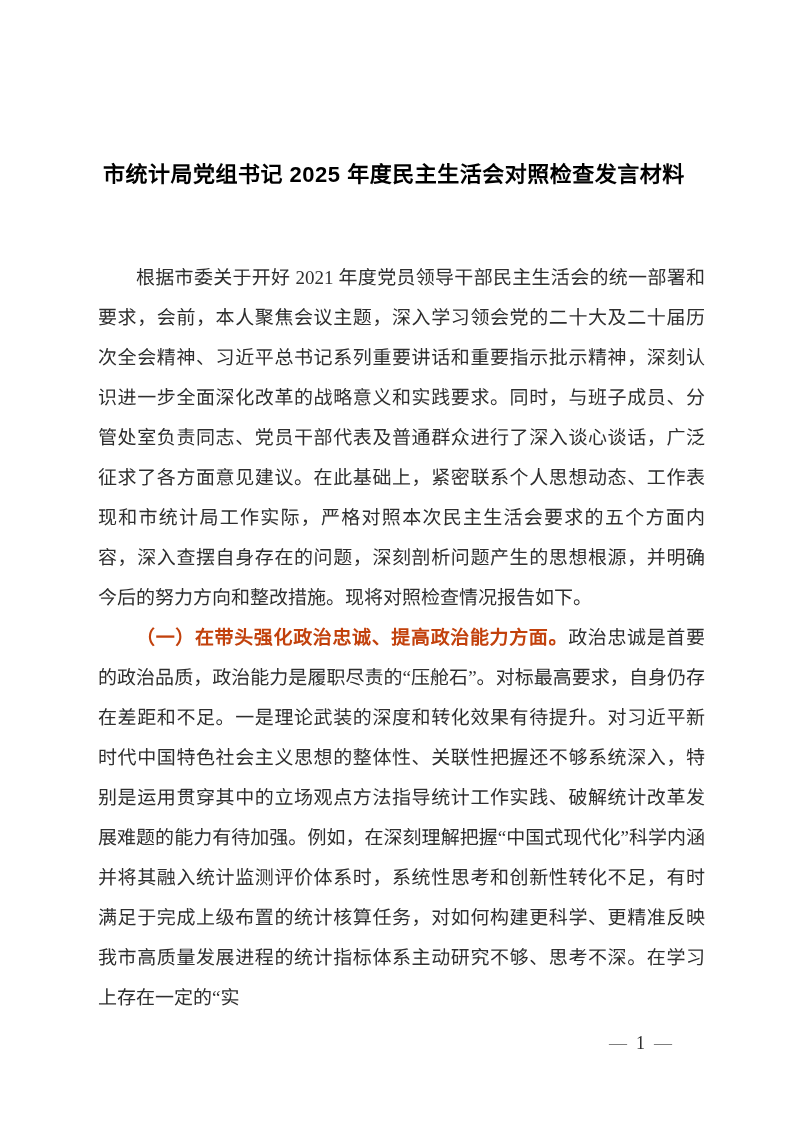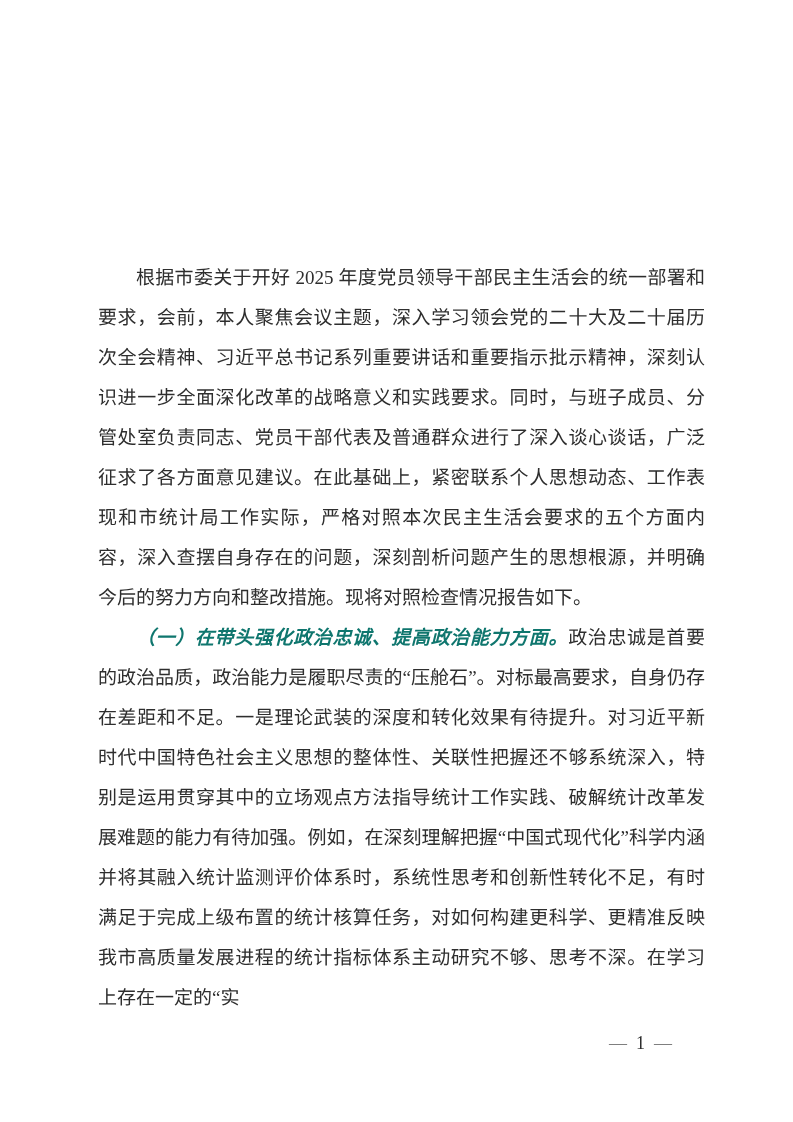--- a/index.html
+++ b/index.html
@@ -48,22 +48,21 @@
     font-family: "Liberation Sans", "DejaVu Sans", sans-serif;
     font-size: 20px;
     font-weight: bold;
     line-height: 40px;
     color: #000000;
     text-indent: 38px;
     text-align: left;
   }
   .subsection-lead {
     font-weight: bold;
-    font-style: italic;
-    color: #0f766e;
+    color: #c2410c;
     margin-top: 22px;
   }
   .footer {
     position: absolute;
     top: 1030px;
     right: 121px;
     font-family: "Liberation Serif", "DejaVu Serif", serif;
     font-size: 18px;
     line-height: 26px;
     color: #2e2e2e;
@@ -75,24 +74,25 @@
   .footer .num {
     margin: 0 9px;
     color: #2e2e2e;
   }
 </style>
 </head>
 <body>
 
 <div class="page">
 
+  <h1 class="doc-title">市统计局党组书记 2025 年度民主生活会对照检查发言材料</h1>
 
   <div class="content">
 
-    <p class="body-para">根据市委关于开好 2025 年度党员领导干部民主生活会的统一部署和要求，会前，本人聚焦会议主题，深入学习领会党的二十大及二十届历次全会精神、习近平总书记系列重要讲话和重要指示批示精神，深刻认识进一步全面深化改革的战略意义和实践要求。同时，与班子成员、分管处室负责同志、党员干部代表及普通群众进行了深入谈心谈话，广泛征求了各方面意见建议。在此基础上，紧密联系个人思想动态、工作表现和市统计局工作实际，严格对照本次民主生活会要求的五个方面内容，深入查摆自身存在的问题，深刻剖析问题产生的思想根源，并明确今后的努力方向和整改措施。现将对照检查情况报告如下。</p>
+    <p class="body-para">根据市委关于开好 2021 年度党员领导干部民主生活会的统一部署和要求，会前，本人聚焦会议主题，深入学习领会党的二十大及二十届历次全会精神、习近平总书记系列重要讲话和重要指示批示精神，深刻认识进一步全面深化改革的战略意义和实践要求。同时，与班子成员、分管处室负责同志、党员干部代表及普通群众进行了深入谈心谈话，广泛征求了各方面意见建议。在此基础上，紧密联系个人思想动态、工作表现和市统计局工作实际，严格对照本次民主生活会要求的五个方面内容，深入查摆自身存在的问题，深刻剖析问题产生的思想根源，并明确今后的努力方向和整改措施。现将对照检查情况报告如下。</p>
 
 
     <p class="body-para"><span class="subsection-lead">（一）在带头强化政治忠诚、提高政治能力方面。</span><span>政治忠诚是首要的政治品质，政治能力是履职尽责的“压舱石”。对标最高要求，自身仍存在差距和不足。一是理论武装的深度和转化效果有待提升。对习近平新时代中国特色社会主义思想的整体性、关联性把握还不够系统深入，特别是运用贯穿其中的立场观点方法指导统计工作实践、破解统计改革发展难题的能力有待加强。例如，在深刻理解把握“中国式现代化”科学内涵并将其融入统计监测评价体系时，系统性思考和创新性转化不足，有时满足于完成上级布置的统计核算任务，对如何构建更科学、更精准反映我市高质量发展进程的统计指标体系主动研究不够、思考不深。在学习上存在一定的“实</span></p>
 
   </div>
 
   <div class="footer">
     <span class="dash">—</span><span class="num">1</span><span class="dash">—</span>
   </div>
 

